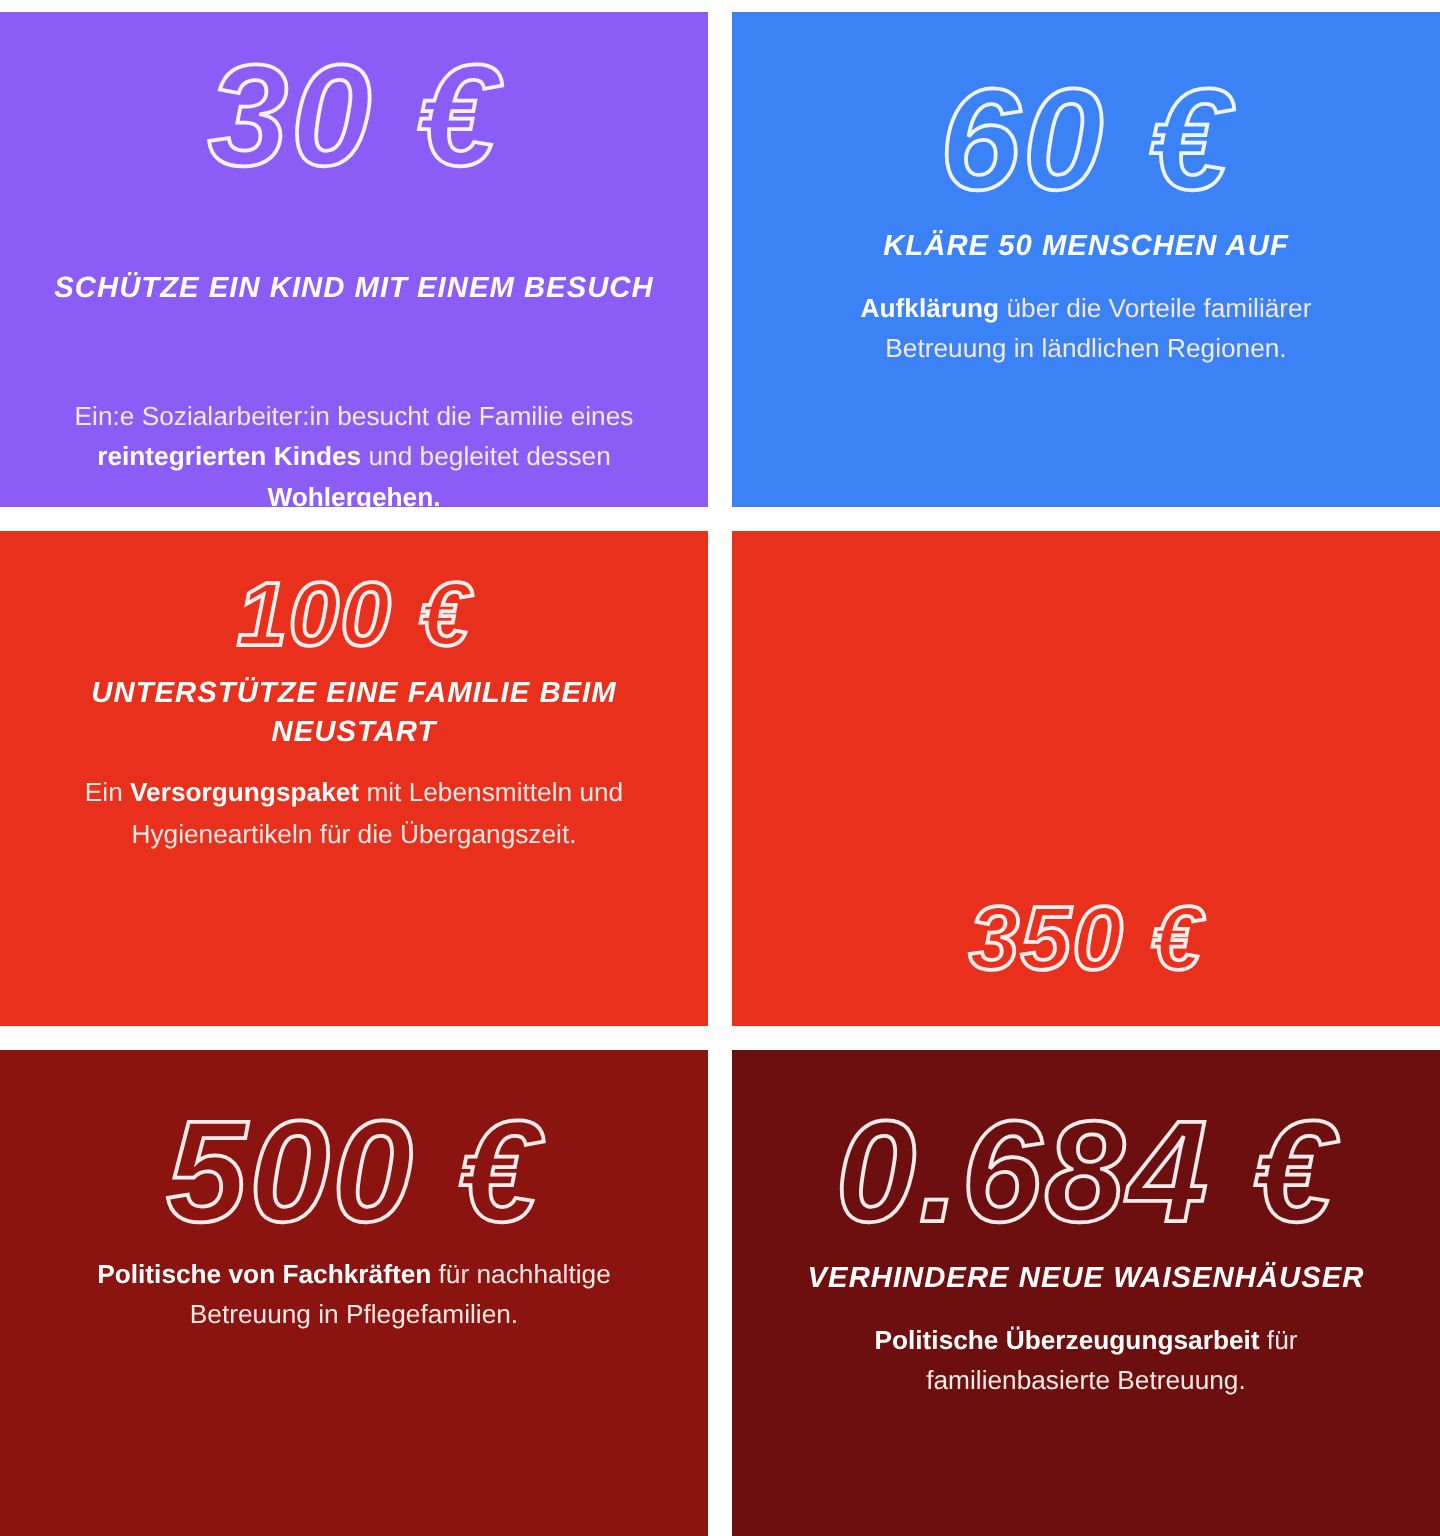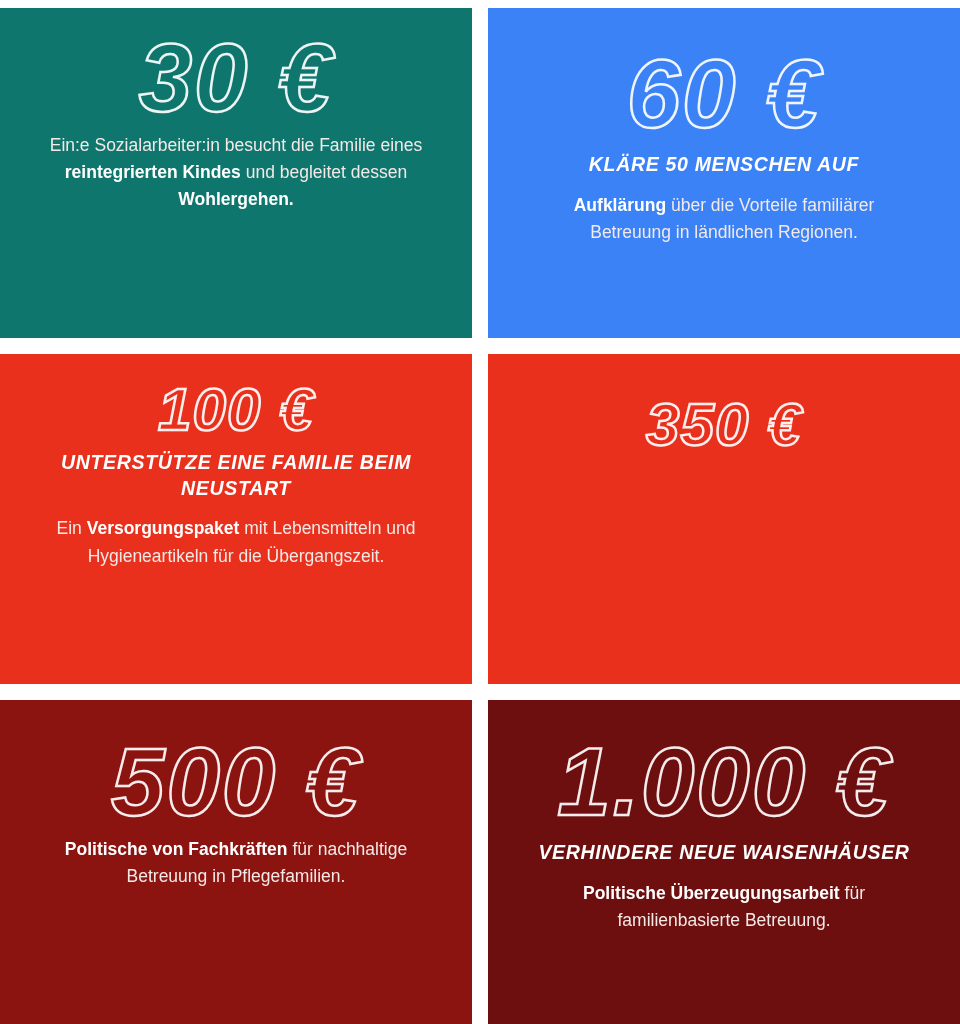--- a/index.html
+++ b/index.html
@@ -80,31 +80,32 @@
 
   .body-text b {
     font-weight: 700;
     color: #ffffff;
   }
 
   
   .card-1 { padding-top: 22px; }
   .card-2 { padding-top: 38px; }
   .card-3 { padding-top: 26px; }
-  .card-4 { padding-top: 41px; }
+  .card-4 { padding-top: 41px; justify-content: flex-end; }
   .card-5 { padding-top: 34px; }
   .card-6 { padding-top: 34px; }
 </style>
 </head>
 <body style="background: rgb(255, 255, 255);">
 
 <div class="grid">
 
-  <div class="card card-1" style="background: #0f766e;">
+  <div class="card card-1" style="background: #8b5cf6; gap: 44px;">
     <div class="amount size-a">30 €</div>
+    <div class="headline">SCHÜTZE EIN KIND MIT EINEM BESUCH</div>
     <div class="body-text"><span>Ein:e Sozialarbeiter:in besucht die Familie eines </span><b>reintegrierten Kindes</b><span> und begleitet dessen </span><b>Wohlergehen.</b></div>
   </div>
 
   <div class="card card-2" style="background: #3b82f6;">
     <div class="amount size-a">60 €</div>
     <div class="headline">KLÄRE 50 MENSCHEN AUF</div>
     <div class="body-text"><b>Aufklärung</b><span> über die Vorteile familiärer Betreuung in ländlichen Regionen.</span></div>
   </div>
 
   <div class="card card-3" style="background: rgb(232, 48, 28);">
@@ -116,18 +117,18 @@
   <div class="card card-4" style="background: rgb(232, 48, 28);">
     <div class="amount size-b">350 €</div>
   </div>
 
   <div class="card card-5" style="background: rgb(140, 20, 16);">
     <div class="amount size-c">500 €</div>
     <div class="body-text"><b>Politische von Fachkräften</b><span> für nachhaltige Betreuung in Pflegefamilien.</span></div>
   </div>
 
   <div class="card card-6" style="background: rgb(110, 15, 15);">
-    <div class="amount size-c">1.000 €</div>
+    <div class="amount size-c">0.684 €</div>
     <div class="headline">VERHINDERE NEUE WAISENHÄUSER</div>
     <div class="body-text"><b>Politische Überzeugungsarbeit</b><span> für familienbasierte Betreuung.</span></div>
   </div>
 
 </div>
 
 </body></html>

